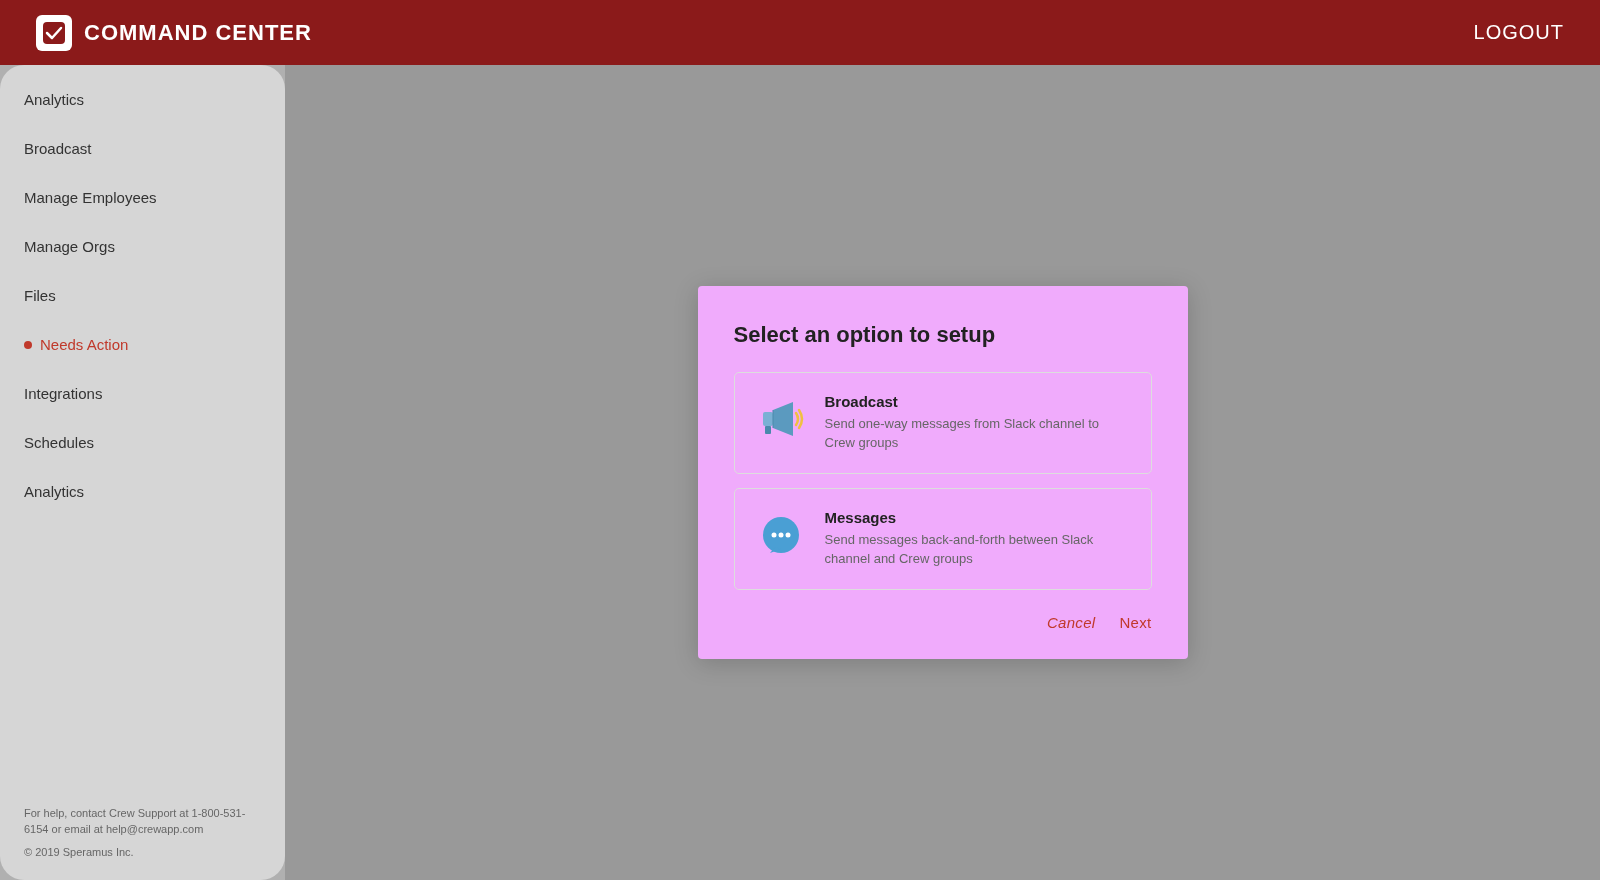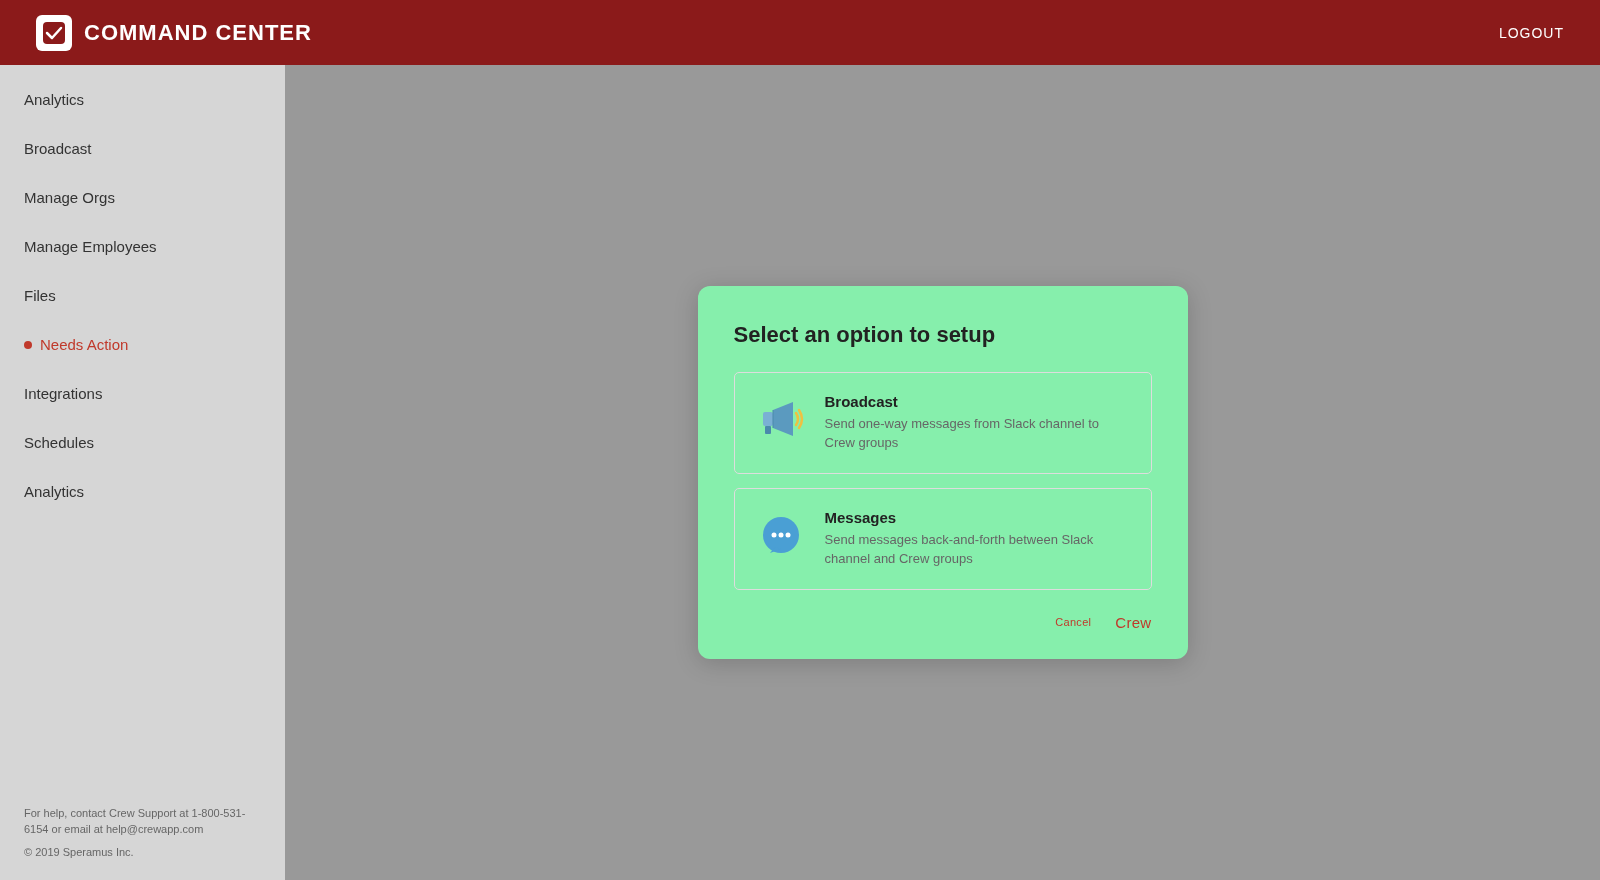--- a/index.html
+++ b/index.html
@@ -29,41 +29,42 @@
       justify-content: center;
     }
     .header-title {
       color: white;
       font-size: 22px;
       font-weight: 600;
       letter-spacing: 1px;
     }
     .header-logout {
       color: white;
-      font-size: 14px;
+      font-size: 20px;
       letter-spacing: 1px;
       cursor: pointer;
       font-weight: 500;
     }
 
     
     .layout {
       display: flex;
       height: calc(880px - 65px);
     }
 
     
     .sidebar {
       width: 285px;
       background: #d6d6d6;
       padding: 0;
       display: flex;
       flex-direction: column;
       justify-content: space-between;
       flex-shrink: 0;
+      border-radius: 24px;
     }
     .sidebar-nav {
       padding-top: 10px;
     }
     .sidebar-item {
       padding: 16px 24px;
       font-size: 15px;
       color: #333;
       cursor: pointer;
       display: flex;
@@ -113,22 +114,22 @@
       position: absolute;
       top: 0; left: 0; right: 0; bottom: 0;
       background: rgba(128,128,128,0.55);
       display: flex;
       align-items: center;
       justify-content: center;
     }
 
     
     .modal {
-      background: #86efac;
-      border-radius: 12px;
+      background: #f0abfc;
+      border-radius: 4px;
       width: 490px;
       padding: 36px 36px 28px 36px;
       box-shadow: 0 4px 24px rgba(0,0,0,0.18);
     }
     .modal-title {
       font-size: 22px;
       font-weight: 600;
       color: #222;
       margin-bottom: 24px;
     }
@@ -171,26 +172,27 @@
     
     .modal-footer {
       display: flex;
       justify-content: flex-end;
       align-items: center;
       gap: 24px;
       margin-top: 24px;
     }
     .btn-cancel {
       color: #c0392b;
-      font-size: 11px;
+      font-size: 15px;
       font-weight: 500;
       cursor: pointer;
       background: none;
       border: none;
       letter-spacing: 0.3px;
+      font-style: italic;
     }
     .btn-next {
       color: #c0392b;
       font-size: 15px;
       font-weight: 500;
       cursor: pointer;
       background: none;
       border: none;
       letter-spacing: 0.3px;
     }
@@ -216,24 +218,24 @@
   <div class="sidebar">
     <div class="sidebar-nav">
 
     <div class="sidebar-item">
           <span>Analytics</span>
         </div>
         <div class="sidebar-item">
           <span>Broadcast</span>
         </div>
         <div class="sidebar-item">
+          <span>Manage Employees</span>
+        </div>
+        <div class="sidebar-item">
           <span>Manage Orgs</span>
-        </div>
-        <div class="sidebar-item">
-          <span>Manage Employees</span>
         </div>
         <div class="sidebar-item">
           <span>Files</span>
         </div>
         <div class="sidebar-item active">
           <span class="dot"></span>
           <span>Needs Action</span>
         </div>
         <div class="sidebar-item">
           <span>Integrations</span>
@@ -298,18 +300,18 @@
             </svg>
           </div>
           <div class="option-text">
             <div class="option-text-title">Messages</div>
             <div class="option-text-desc">Send messages back-and-forth between Slack channel and Crew groups</div>
           </div>
         </div>
 
         <div class="modal-footer">
           <button class="btn-cancel">Cancel</button>
-          <button class="btn-next">Crew</button>
+          <button class="btn-next">Next</button>
         </div>
       </div>
     </div>
   </div>
 </div>
 
 </body></html>

